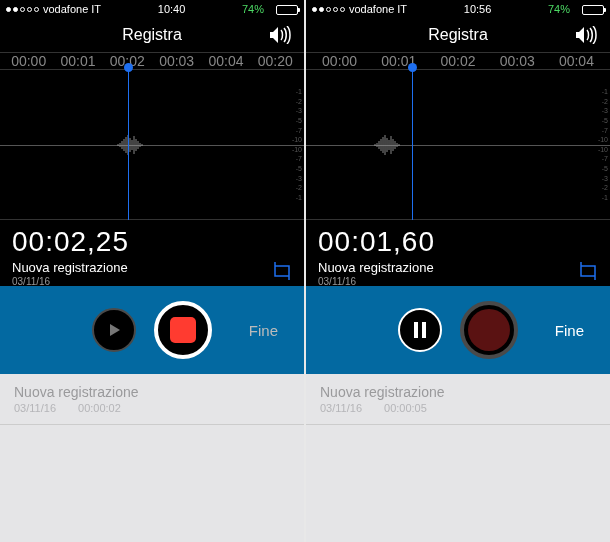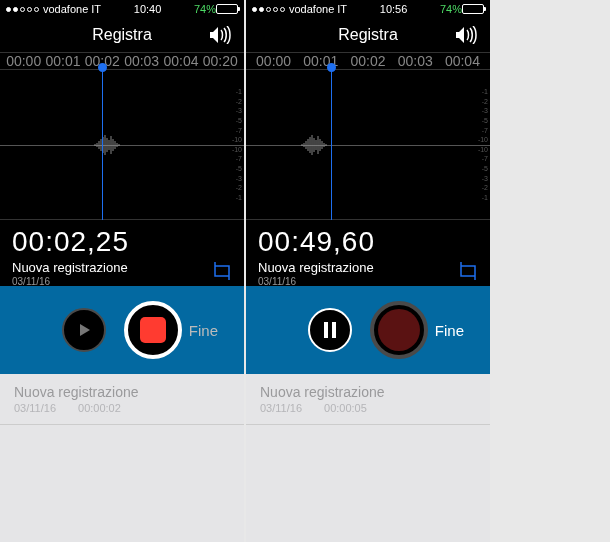--- a/index.html
+++ b/index.html
@@ -5,42 +5,42 @@
   * { margin: 0; padding: 0; box-sizing: border-box; }
   body {
     width: 610px;
     height: 542px;
     background: #e8e8e8;
     font-family: -apple-system, "Helvetica Neue", Arial, sans-serif;
     display: flex;
     gap: 2px;
   }
   .phone {
-    width: 244px;
+    width: 304px;
     height: 542px;
     background: #000;
     display: flex;
     flex-direction: column;
     overflow: hidden;
   }
   .status-bar {
     height: 18px;
     background: #000;
     color: #fff;
     display: flex;
     align-items: center;
     justify-content: space-between;
     font-size: 11px;
     padding: 0 6px;
   }
   .status-left { display: flex; align-items: center; gap: 4px; }
   .dots { display: flex; gap: 2px; }
   .dot { width: 5px; height: 5px; border-radius: 50%; border: 1px solid #fff; }
   .dot.filled { background: #fff; }
-  .status-right { display: flex; align-items: center; gap: 0; }
+  .status-right { display: flex; align-items: flex-end; gap: 12px; }
   .battery-pct { color: #4cd964; font-size: 11px; }
   .battery { width: 22px; height: 10px; border: 1px solid #fff; border-radius: 2px; position: relative; }
   .battery::after { content:""; position:absolute; right:-3px; top:2px; width:2px; height:4px; background:#fff; border-radius:0 1px 1px 0;}
   .battery-fill { height: 100%; background: #4cd964; width: 74%; }
 
   .nav-bar {
     height: 34px;
     background: #000;
     color: #fff;
     display: flex;
@@ -373,21 +373,21 @@
         <span>-7</span>
         <span>-5</span>
         <span>-3</span>
         <span>-2</span>
         <span>-1</span>
     </div>
     <div class="playhead" style="left:35%"></div>
   </div>
 
   <div class="controls-top">
-    <div class="timer">00:49,60</div>
+    <div class="timer">00:01,60</div>
     <div class="rec-title-row">
       <div>
         <div>Nuova registrazione</div>
         <div class="rec-date">03/11/16</div>
       </div>
       <span class="trim-icon">
         <svg width="20" height="20" viewBox="0 0 20 20">
             <path fill="none" stroke="#1e6ff0" stroke-width="1.5" d="M3 1v14h14M17 19V5H3"></path>
           </svg>
       </span>

